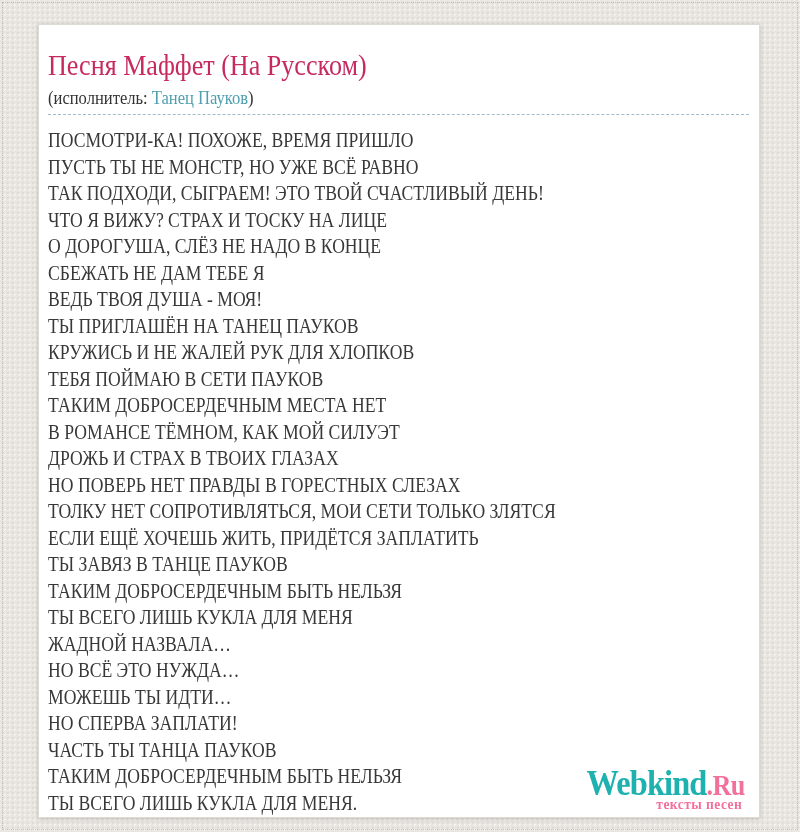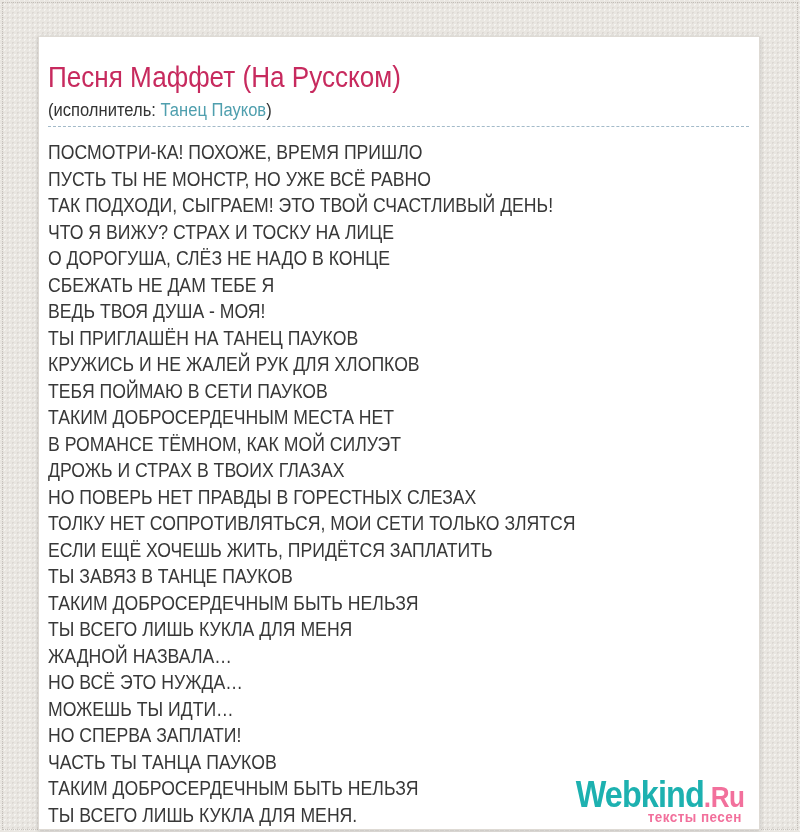--- a/index.html
+++ b/index.html
@@ -23,27 +23,28 @@
     background-size:5px 5px, 5px 5px;
     background-position:0 0, 2px 2px;
   }
   .page-edge{
     position:absolute; inset:2px;
     border:1px dotted rgba(160,154,146,0.45);
     pointer-events:none;
   }
   .card{
     position:absolute;
-    left:38px; top:36px;
+    left:38px; top:24px;
     width:722px; height:794px;
     background:#ffffff;
     border:1px solid #dedad4;
     box-shadow:0 1px 4px rgba(0,0,0,0.18);
     padding:24px 10px 0 9px;
     overflow:hidden;
+    font-family:Liberation Serif, serif;
   }
   .song-title{
     display:block;
     font-size:29px;
     font-weight:400;
     color:var(--title-color);
     white-space:nowrap;
     transform:scaleX(0.90);
     transform-origin:0 50%;
     margin:0 0 7px 0;

